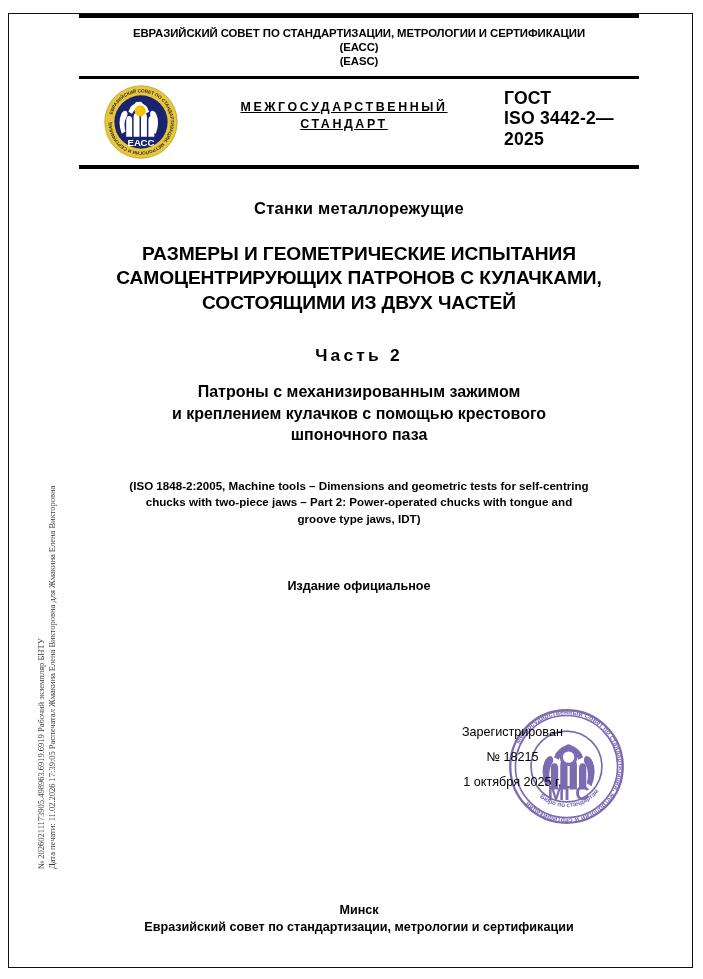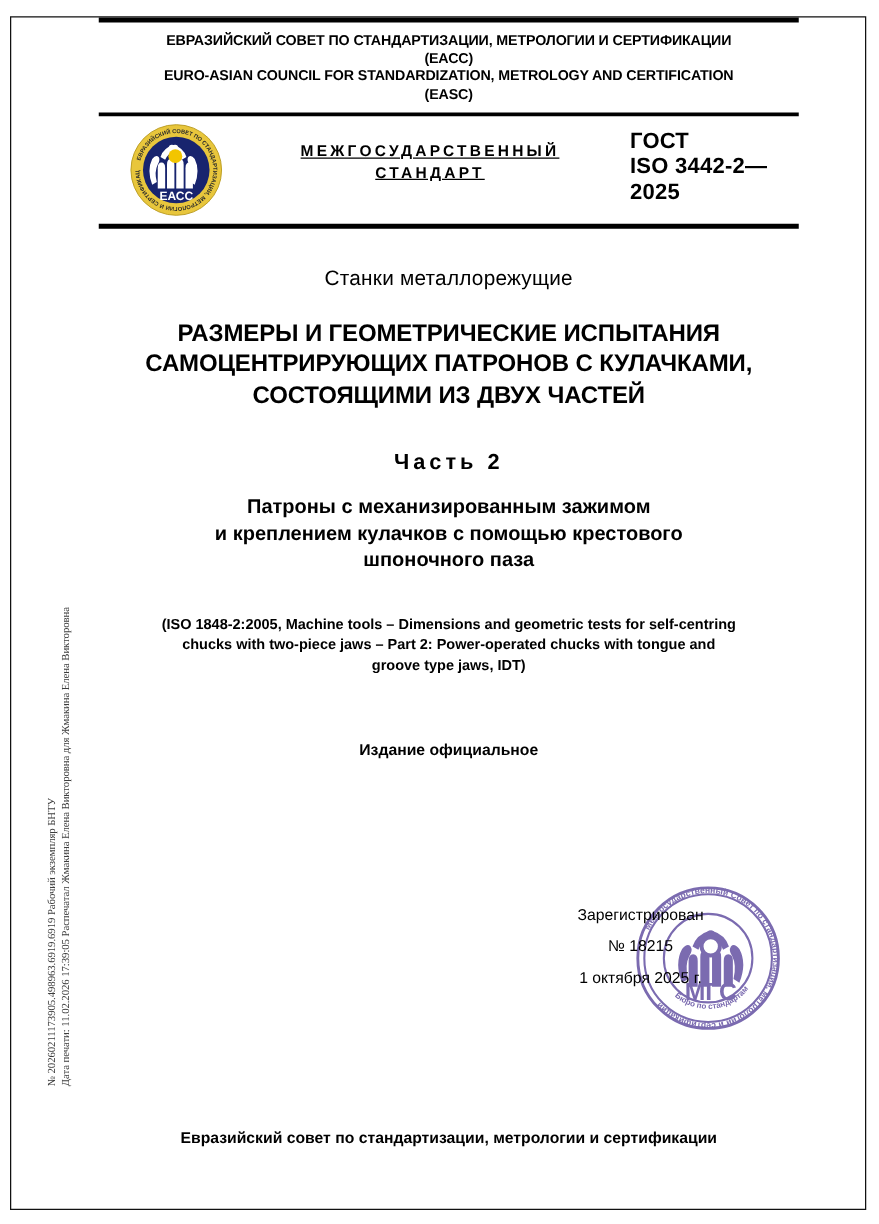--- a/index.html
+++ b/index.html
@@ -119,21 +119,21 @@
     letter-spacing: 0.2px;
   }
 
   
   #doc-body {
     padding-top: 30px;
     text-align: center;
   }
   #object-title {
     font-size: 16.6px;
-    font-weight: normal;
+    font-weight: bold;
     letter-spacing: 0.2px;
   }
   #main-title {
     margin-top: 23px;
     font-size: 19.2px;
     font-weight: bold;
     line-height: 24.5px;
     letter-spacing: -0.1px;
   }
   #part-label {
@@ -220,21 +220,20 @@
     <div class="wm-line" id="wm-line-2">Дата печати: 11.02.2026 17:39:05 Распечатал Жмакина Елена Викторовна для Жмакина Елена Викторовна</div>
   </div>
 
   <div id="content">
 
     <div class="rule"></div>
 
     <div id="council-header">
       <div class="ln">ЕВРАЗИЙСКИЙ СОВЕТ ПО СТАНДАРТИЗАЦИИ, МЕТРОЛОГИИ И СЕРТИФИКАЦИИ</div>
       <div class="ln">(ЕАСС)</div>
-      <div class="ln">EURO-ASIAN COUNCIL FOR STANDARDIZATION, METROLOGY AND CERTIFICATION</div>
       <div class="ln">(EASC)</div>
     </div>
 
     <div class="rule thin"></div>
 
     <div id="emblem-row">
 
       <div id="easc-emblem">
         <svg viewBox="0 0 100 100" width="74" height="74" aria-hidden="true">
           <defs>
@@ -339,19 +338,20 @@
 
       <div id="reg-lines">
         <div>Зарегистрирован</div>
         <div>№ 18215</div>
         <div>1 октября 2025 г.</div>
       </div>
 
     </div>
 
     <div id="footer">
+      <div class="ln">Минск</div>
       <div class="ln">Евразийский совет по стандартизации, метрологии и сертификации</div>
     </div>
 
   </div>
 </div>
 
 <div id="bottom-strip"></div>
 
 </body></html>

